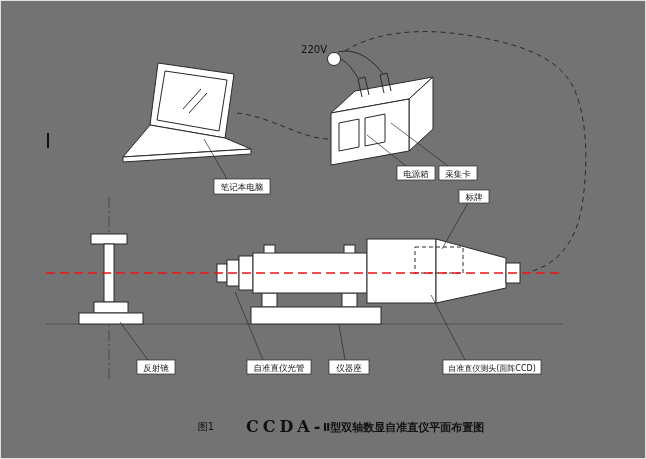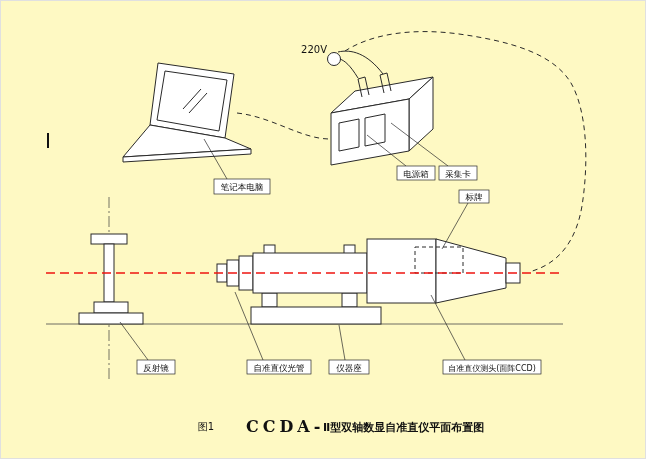--- a/index.html
+++ b/index.html
@@ -5,21 +5,21 @@
   html, body {
     margin: 0;
     padding: 0;
     background: #ffffff;
     font-family: "DejaVu Sans", "Liberation Sans", sans-serif;
   }
   .page {
     position: relative;
     width: 646px;
     height: 459px;
-    background: #fef9c3;
+    background: #737373;
     border: 1px solid #e0e0e0;
     box-sizing: border-box;
     overflow: hidden;
   }
   svg { display: block; }
   .shape   { fill: #ffffff; stroke: #2a2a2a; stroke-width: 1; }
   .stroke  { fill: none; stroke: #2a2a2a; stroke-width: 1; }
   .thin    { stroke: #4a4a4a; stroke-width: 0.8; }
   .dashdot { stroke: #3a3a3a; stroke-width: 0.7; stroke-dasharray: 11 3 2 3; }
   .cable   { fill: none; stroke: #2a2a2a; stroke-width: 1; stroke-dasharray: 5 4; }

